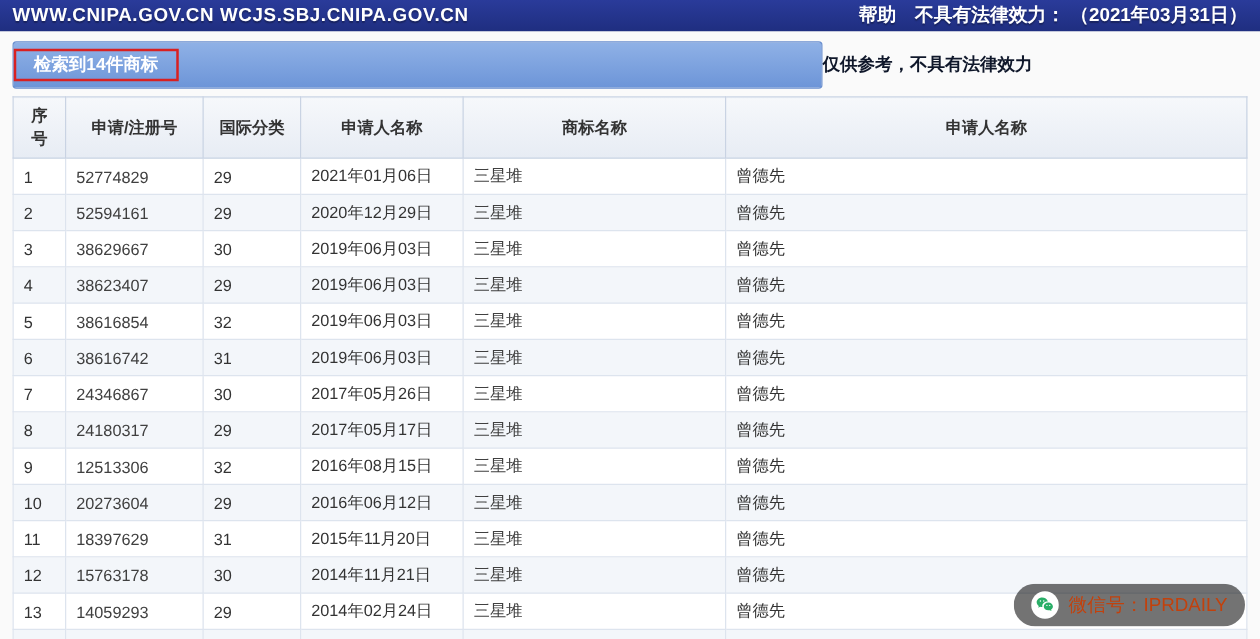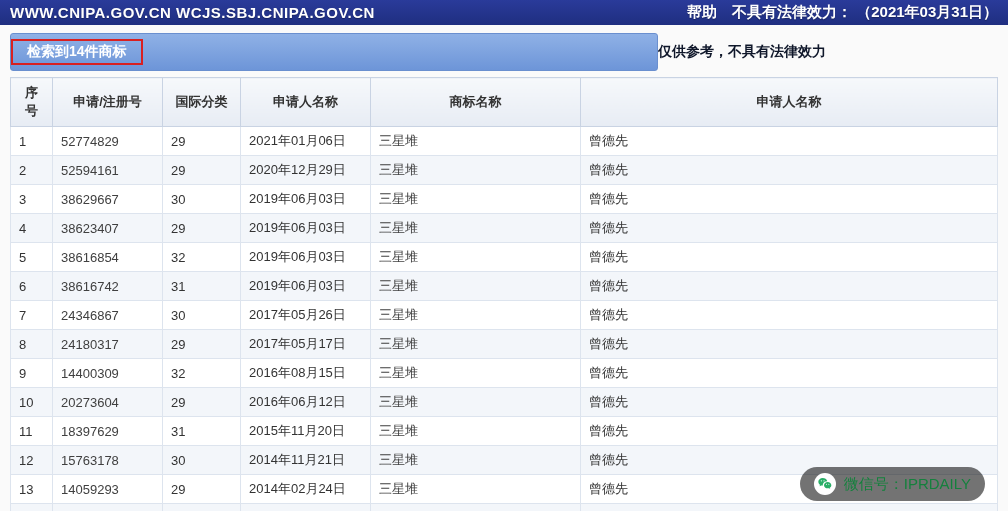--- a/index.html
+++ b/index.html
@@ -82,24 +82,24 @@
   tbody tr:nth-child(even) { background: #f3f6fa; }
   .col-seq { width: 42px; }
   .col-reg { width: 110px; }
   .col-cls { width: 78px; }
   .col-date { width: 130px; }
   .col-name { width: 210px; }
   .col-app { }
   .link { color: #404040; cursor: pointer; }
   .watermark {
     position: fixed;
-    right: 23px;
+    right: 12px;
     bottom: 10px;
     background: rgba(0,0,0,0.55);
-    color: #15803d;
+    color: #c2410c;
     padding: 6px 14px;
     border-radius: 18px;
     display: flex;
     align-items: center;
     gap: 8px;
     font-size: 15px;
   }
   .wm-icon {
     width: 22px; height: 22px;
     border-radius: 50%;
@@ -209,21 +209,21 @@
         <tr>
           <td>8</td>
           <td><span class="link">24180317</span></td>
           <td>29</td>
           <td>2017年05月17日</td>
           <td><span class="link">三星堆</span></td>
           <td>曾德先</td>
         </tr>
         <tr>
           <td>9</td>
-          <td><span class="link">14400309</span></td>
+          <td><span class="link">12513306</span></td>
           <td>32</td>
           <td>2016年08月15日</td>
           <td><span class="link">三星堆</span></td>
           <td>曾德先</td>
         </tr>
         <tr>
           <td>10</td>
           <td><span class="link">20273604</span></td>
           <td>29</td>
           <td>2016年06月12日</td>

